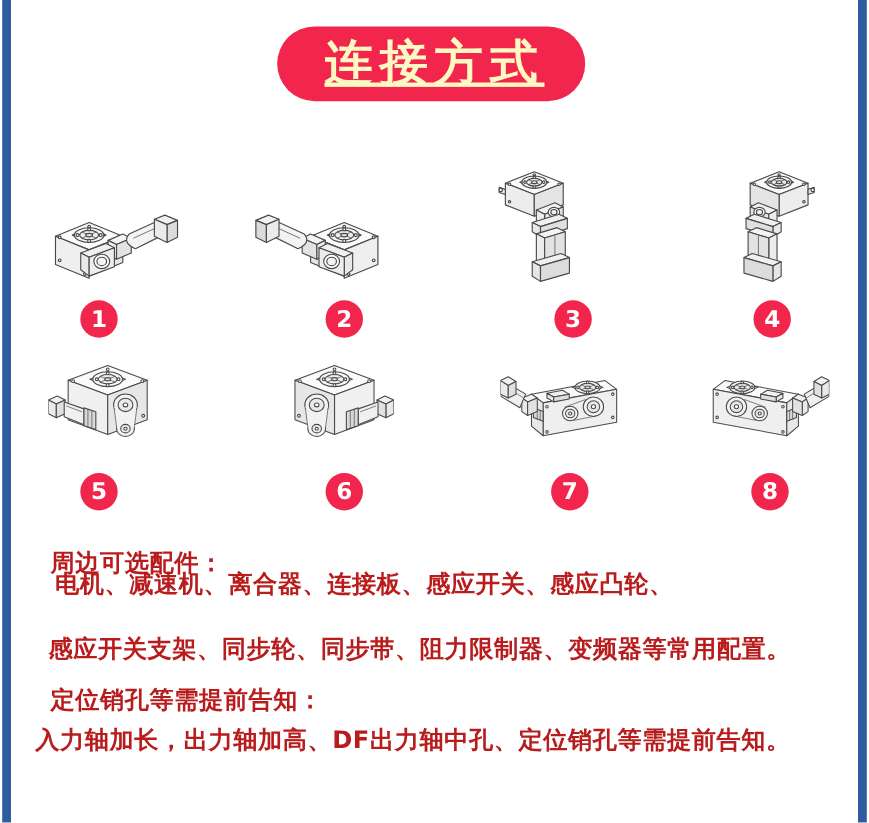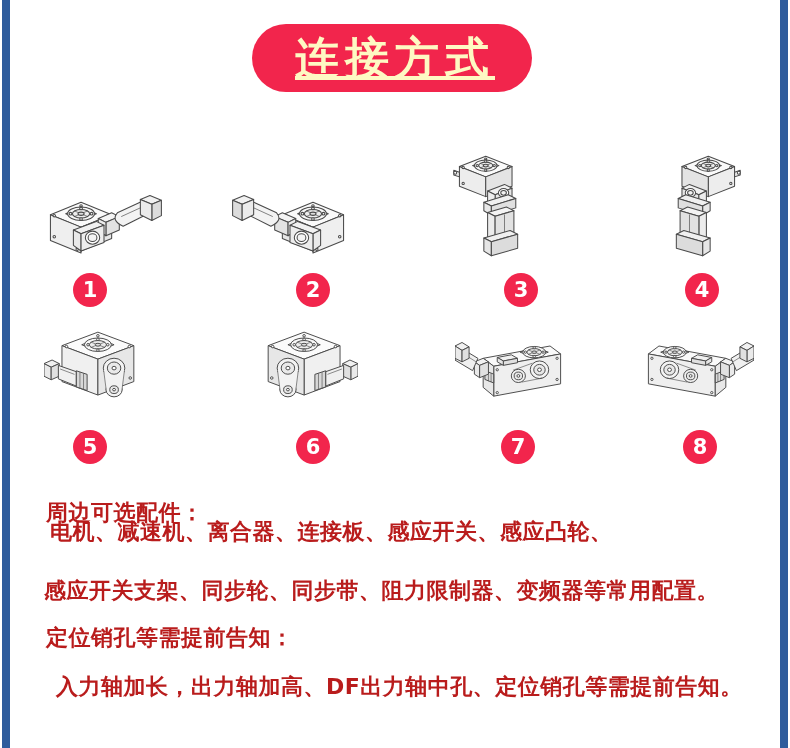--- a/index.html
+++ b/index.html
@@ -55,21 +55,21 @@
   
   .line{
     position:absolute;left:46px;margin:0;
     color:#b91c1c;font-size:22px;font-weight:700;
     letter-spacing:0.5px;white-space:nowrap;line-height:26px;
   }
   .t1{top:500px;}
   .t2{top:519px;left:50px;}
   .t3{top:578px;left:44px;}
   .t4{top:625px;}
-  .t5{top:661px;left:56px;margin-top:13px;}
+  .t5{top:661px;left:32px;}
   .t6{top:699px;left:50px;}
 
   
   svg *{stroke:#4a4a4a;stroke-width:1.1;stroke-linejoin:round;}
   svg .thin{stroke-width:0.7;}
   svg .nostroke{stroke:none;}
 </style>
 </head>
 <body>
 

